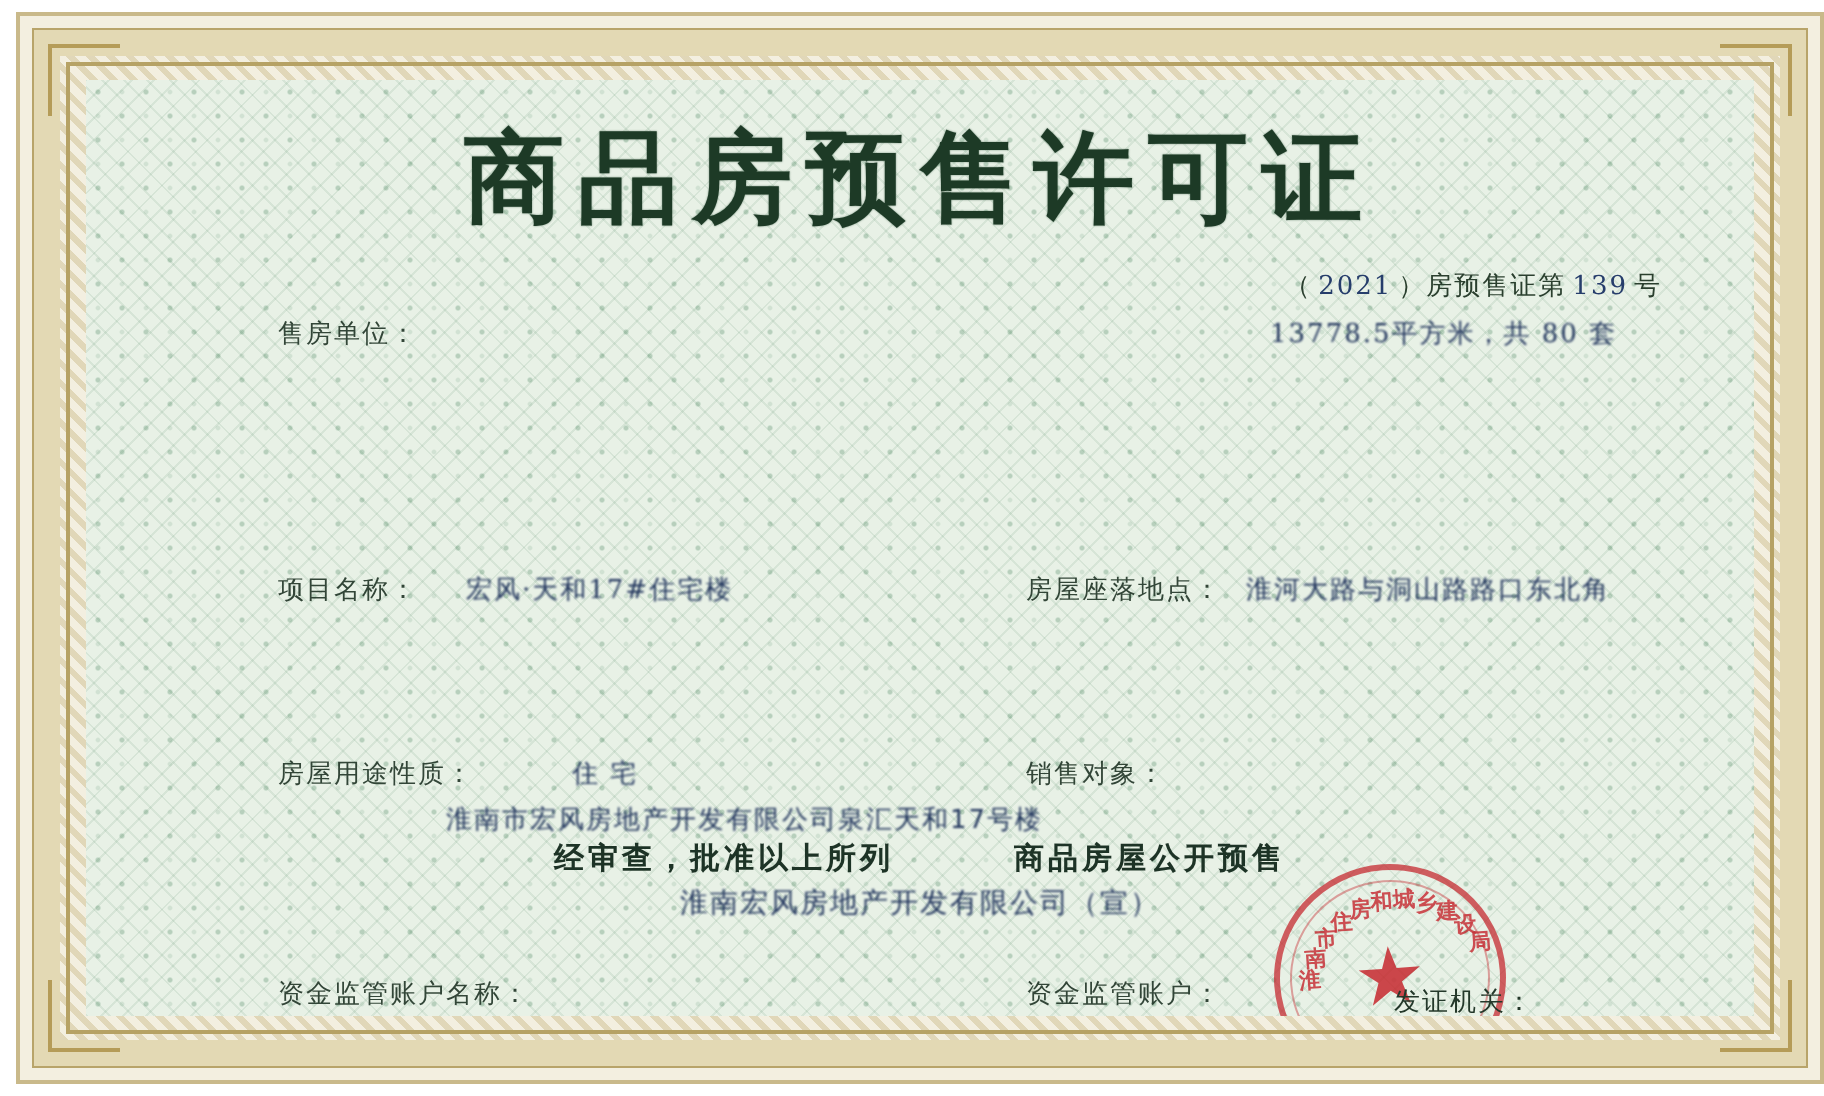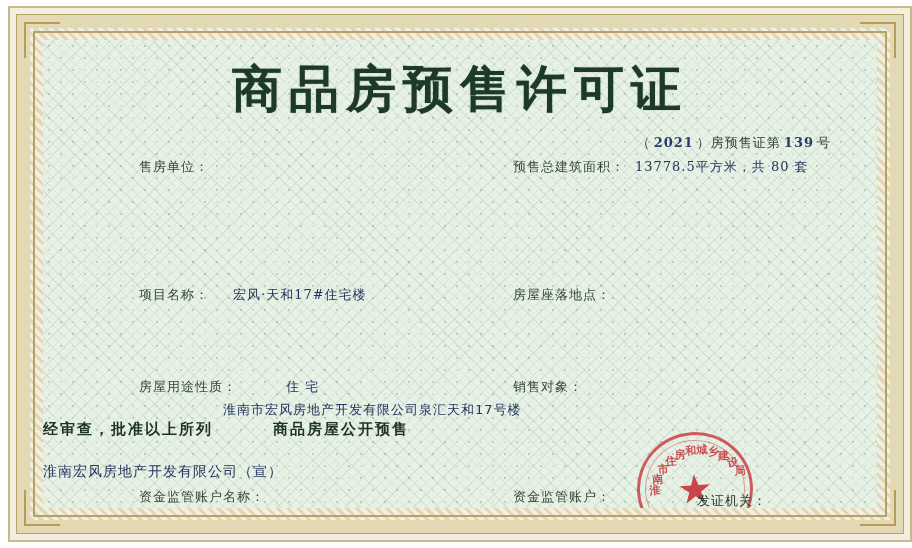--- a/index.html
+++ b/index.html
@@ -90,21 +90,21 @@
     right: 46px;
     top: 94px;
     font-size: 13px;
     color: #2a3f2e;
     font-family: "DejaVu Serif", "Liberation Serif", serif;
     letter-spacing: 1px;
     white-space: nowrap;
   }
   .serial .ink {
     color: #263d6b;
-    font-weight: bold;
+    font-weight: normal;
     padding: 0 3px;
     filter: blur(0.25px);
   }
 
   
   .fields {
     position: absolute;
     left: 0; right: 0;
     top: 118px;
   }
@@ -147,32 +147,32 @@
     filter: blur(0.5px);
     letter-spacing: 1px;
     white-space: nowrap;
   }
 
   
   .statement {
     position: absolute;
     left: 0; right: 0;
     top: 380px;
-    text-align: left;
+    text-align: center;
     font-family: "DejaVu Serif", "Liberation Serif", serif;
   }
   .statement .line1 {
     font-size: 15px;
     font-weight: bold;
     color: #1d3326;
     letter-spacing: 2px;
   }
   .statement .line1 .gap { display: inline-block; width: 60px; }
   .statement .line2 {
-    margin-top: 24px;
+    margin-top: 4px;
     font-size: 14px;
     color: #20345c;
     filter: blur(0.5px);
     letter-spacing: 1px;
   }
 
   
   .issuer {
     position: absolute;
     right: 110px;
@@ -264,28 +264,28 @@
     <div class="title">商品房预售许可证</div>
 
     <div class="serial">
       <span>（</span><span class="ink">2021</span><span>）房预售证第</span><span class="ink">139</span><span>号</span>
     </div>
 
     <div class="fields">
 
       <div class="row r1">
         <div class="cell lbl col-l">售房单位：</div>
-        <div class="cell lbl col-r">预售总建筑面积：</div>
         <div class="cell val" style="left:592px;">13778.5平方米，共 80 套</div>
       </div>
 
       <div class="row r2">
         <div class="cell lbl col-l">项目名称：</div>
         <div class="cell val" style="left:190px;">宏风·天和17#住宅楼</div>
         <div class="cell lbl col-r">房屋座落地点：</div>
+        <div class="cell val" style="left:580px;">淮河大路与洞山路路口东北角</div>
       </div>
 
       <div class="row r3">
         <div class="cell lbl col-l">房屋用途性质：</div>
         <div class="cell val" style="left:212px;margin-left:31px;">住 宅</div>
         <div class="cell lbl col-r">销售对象：</div>
       </div>
 
       <div class="row r4">
         <div class="cell lbl col-l">资金监管账户名称：</div>

